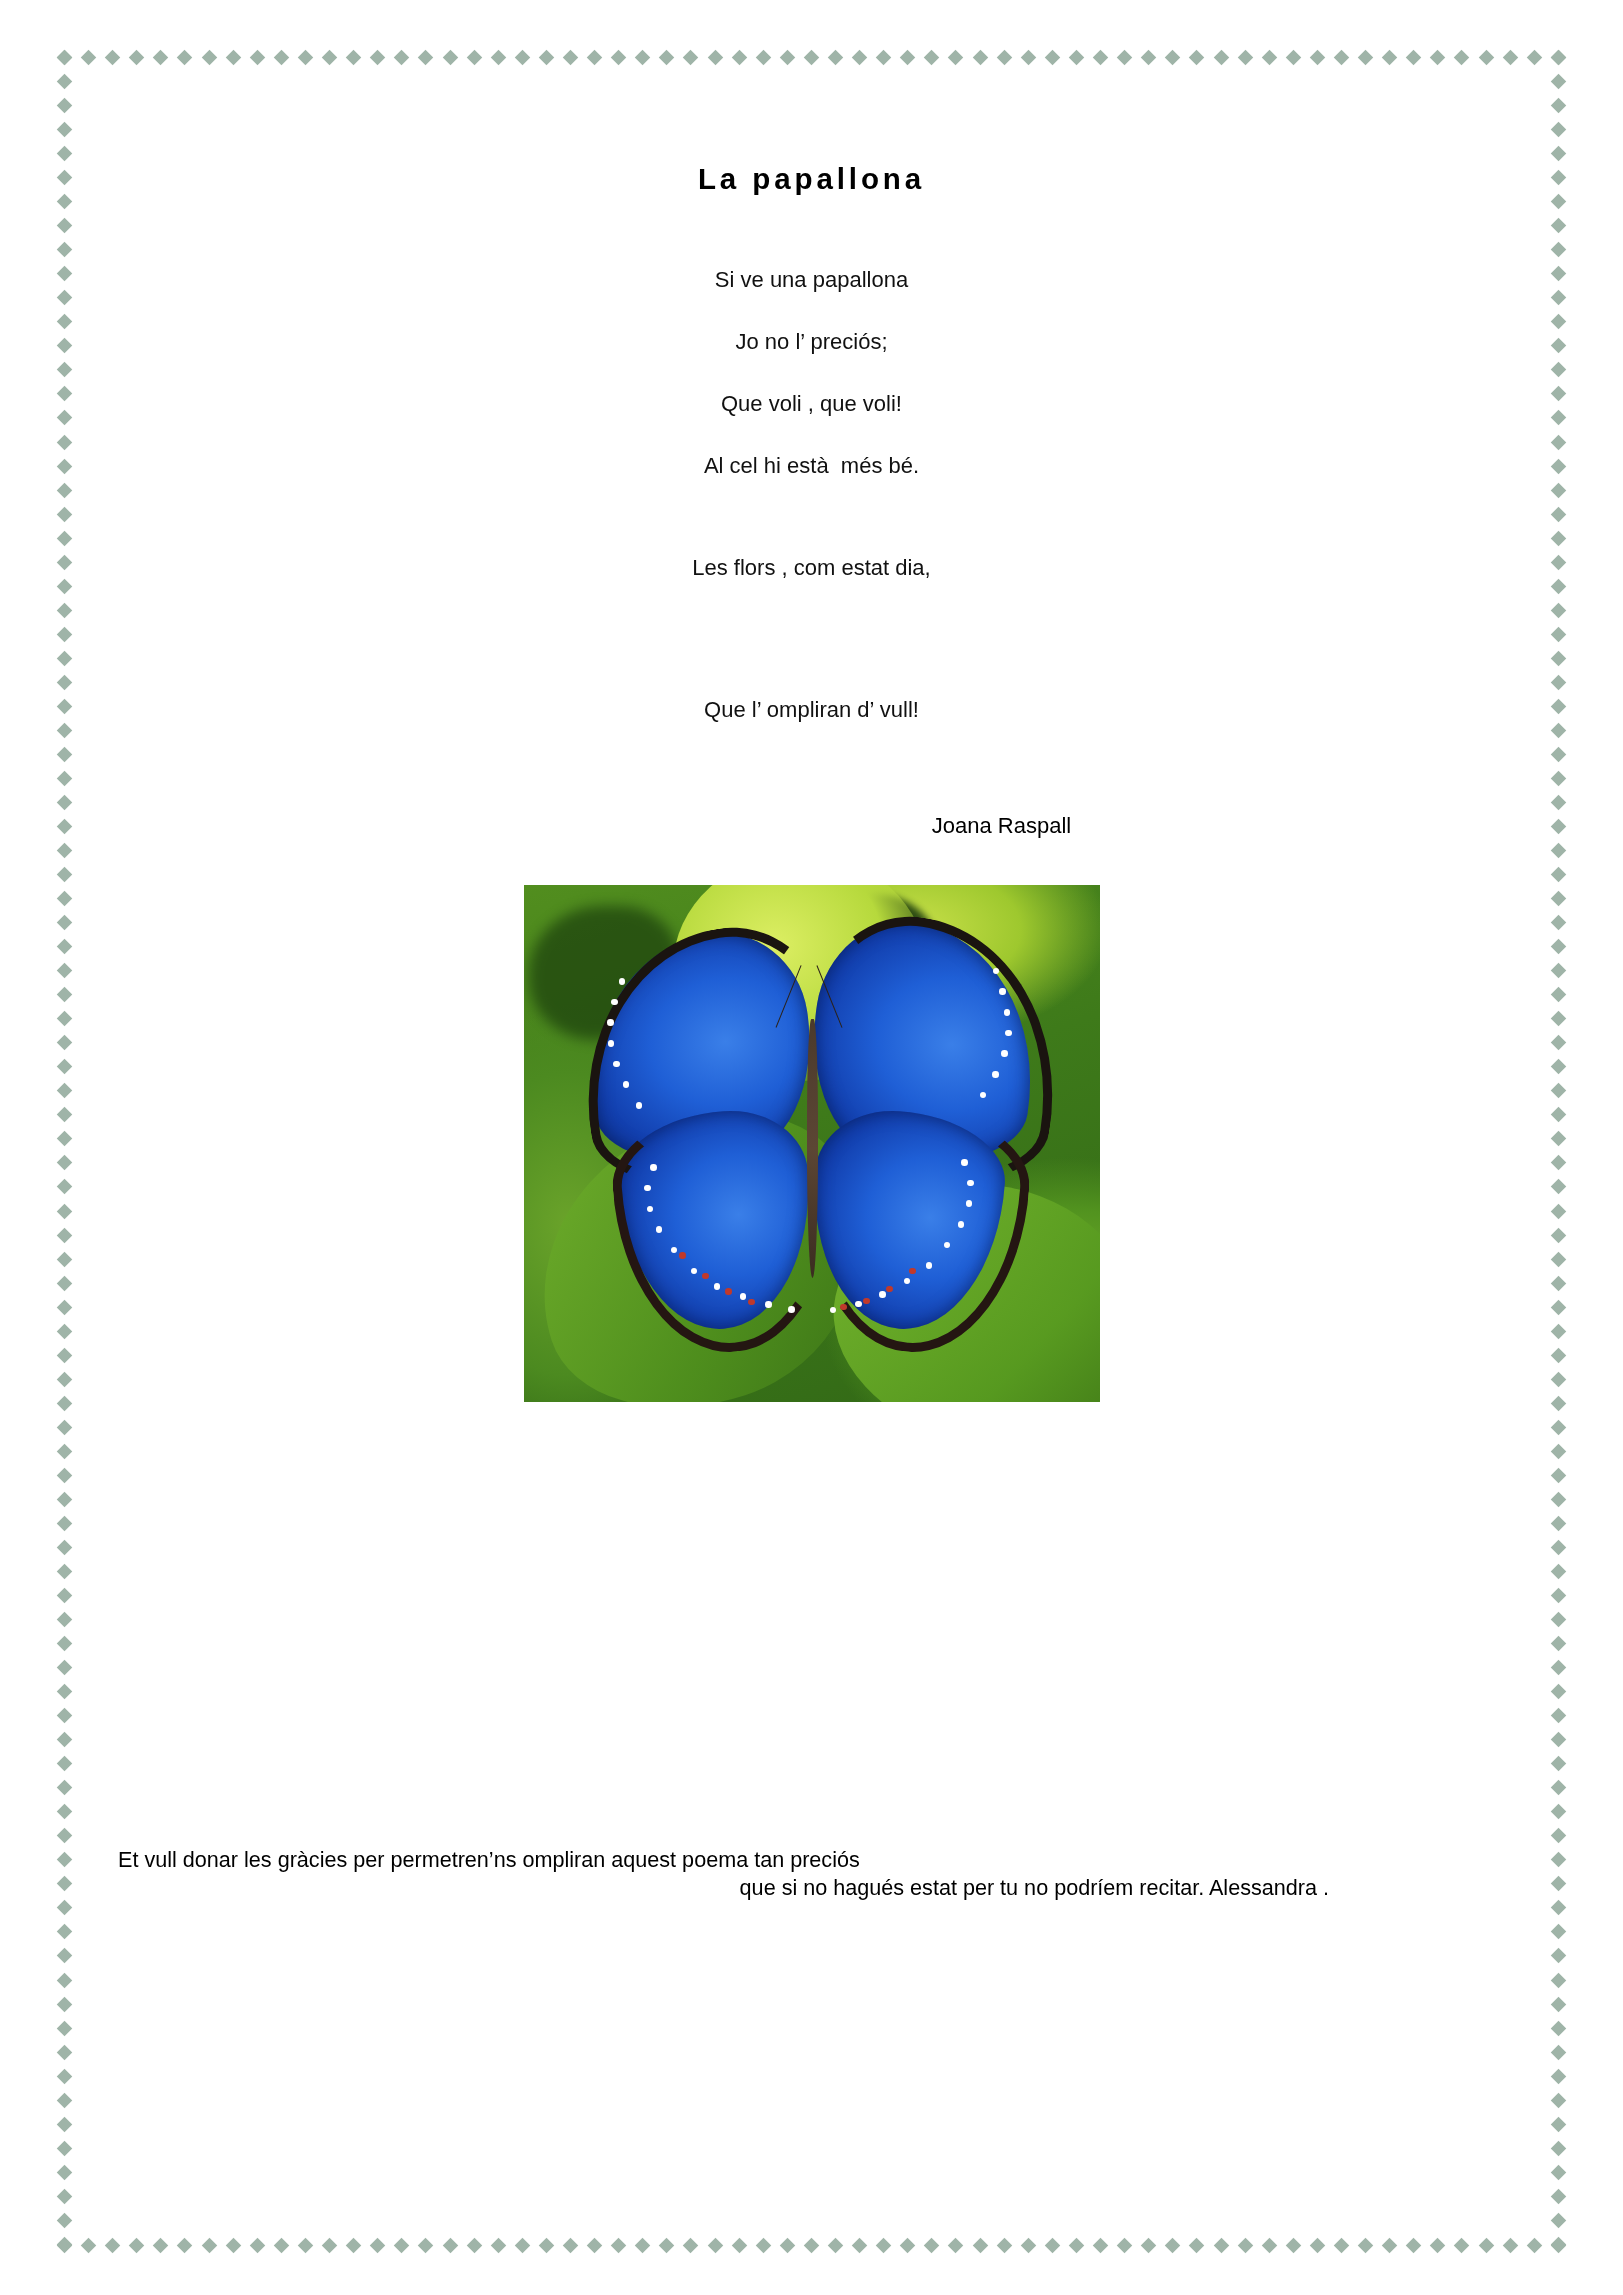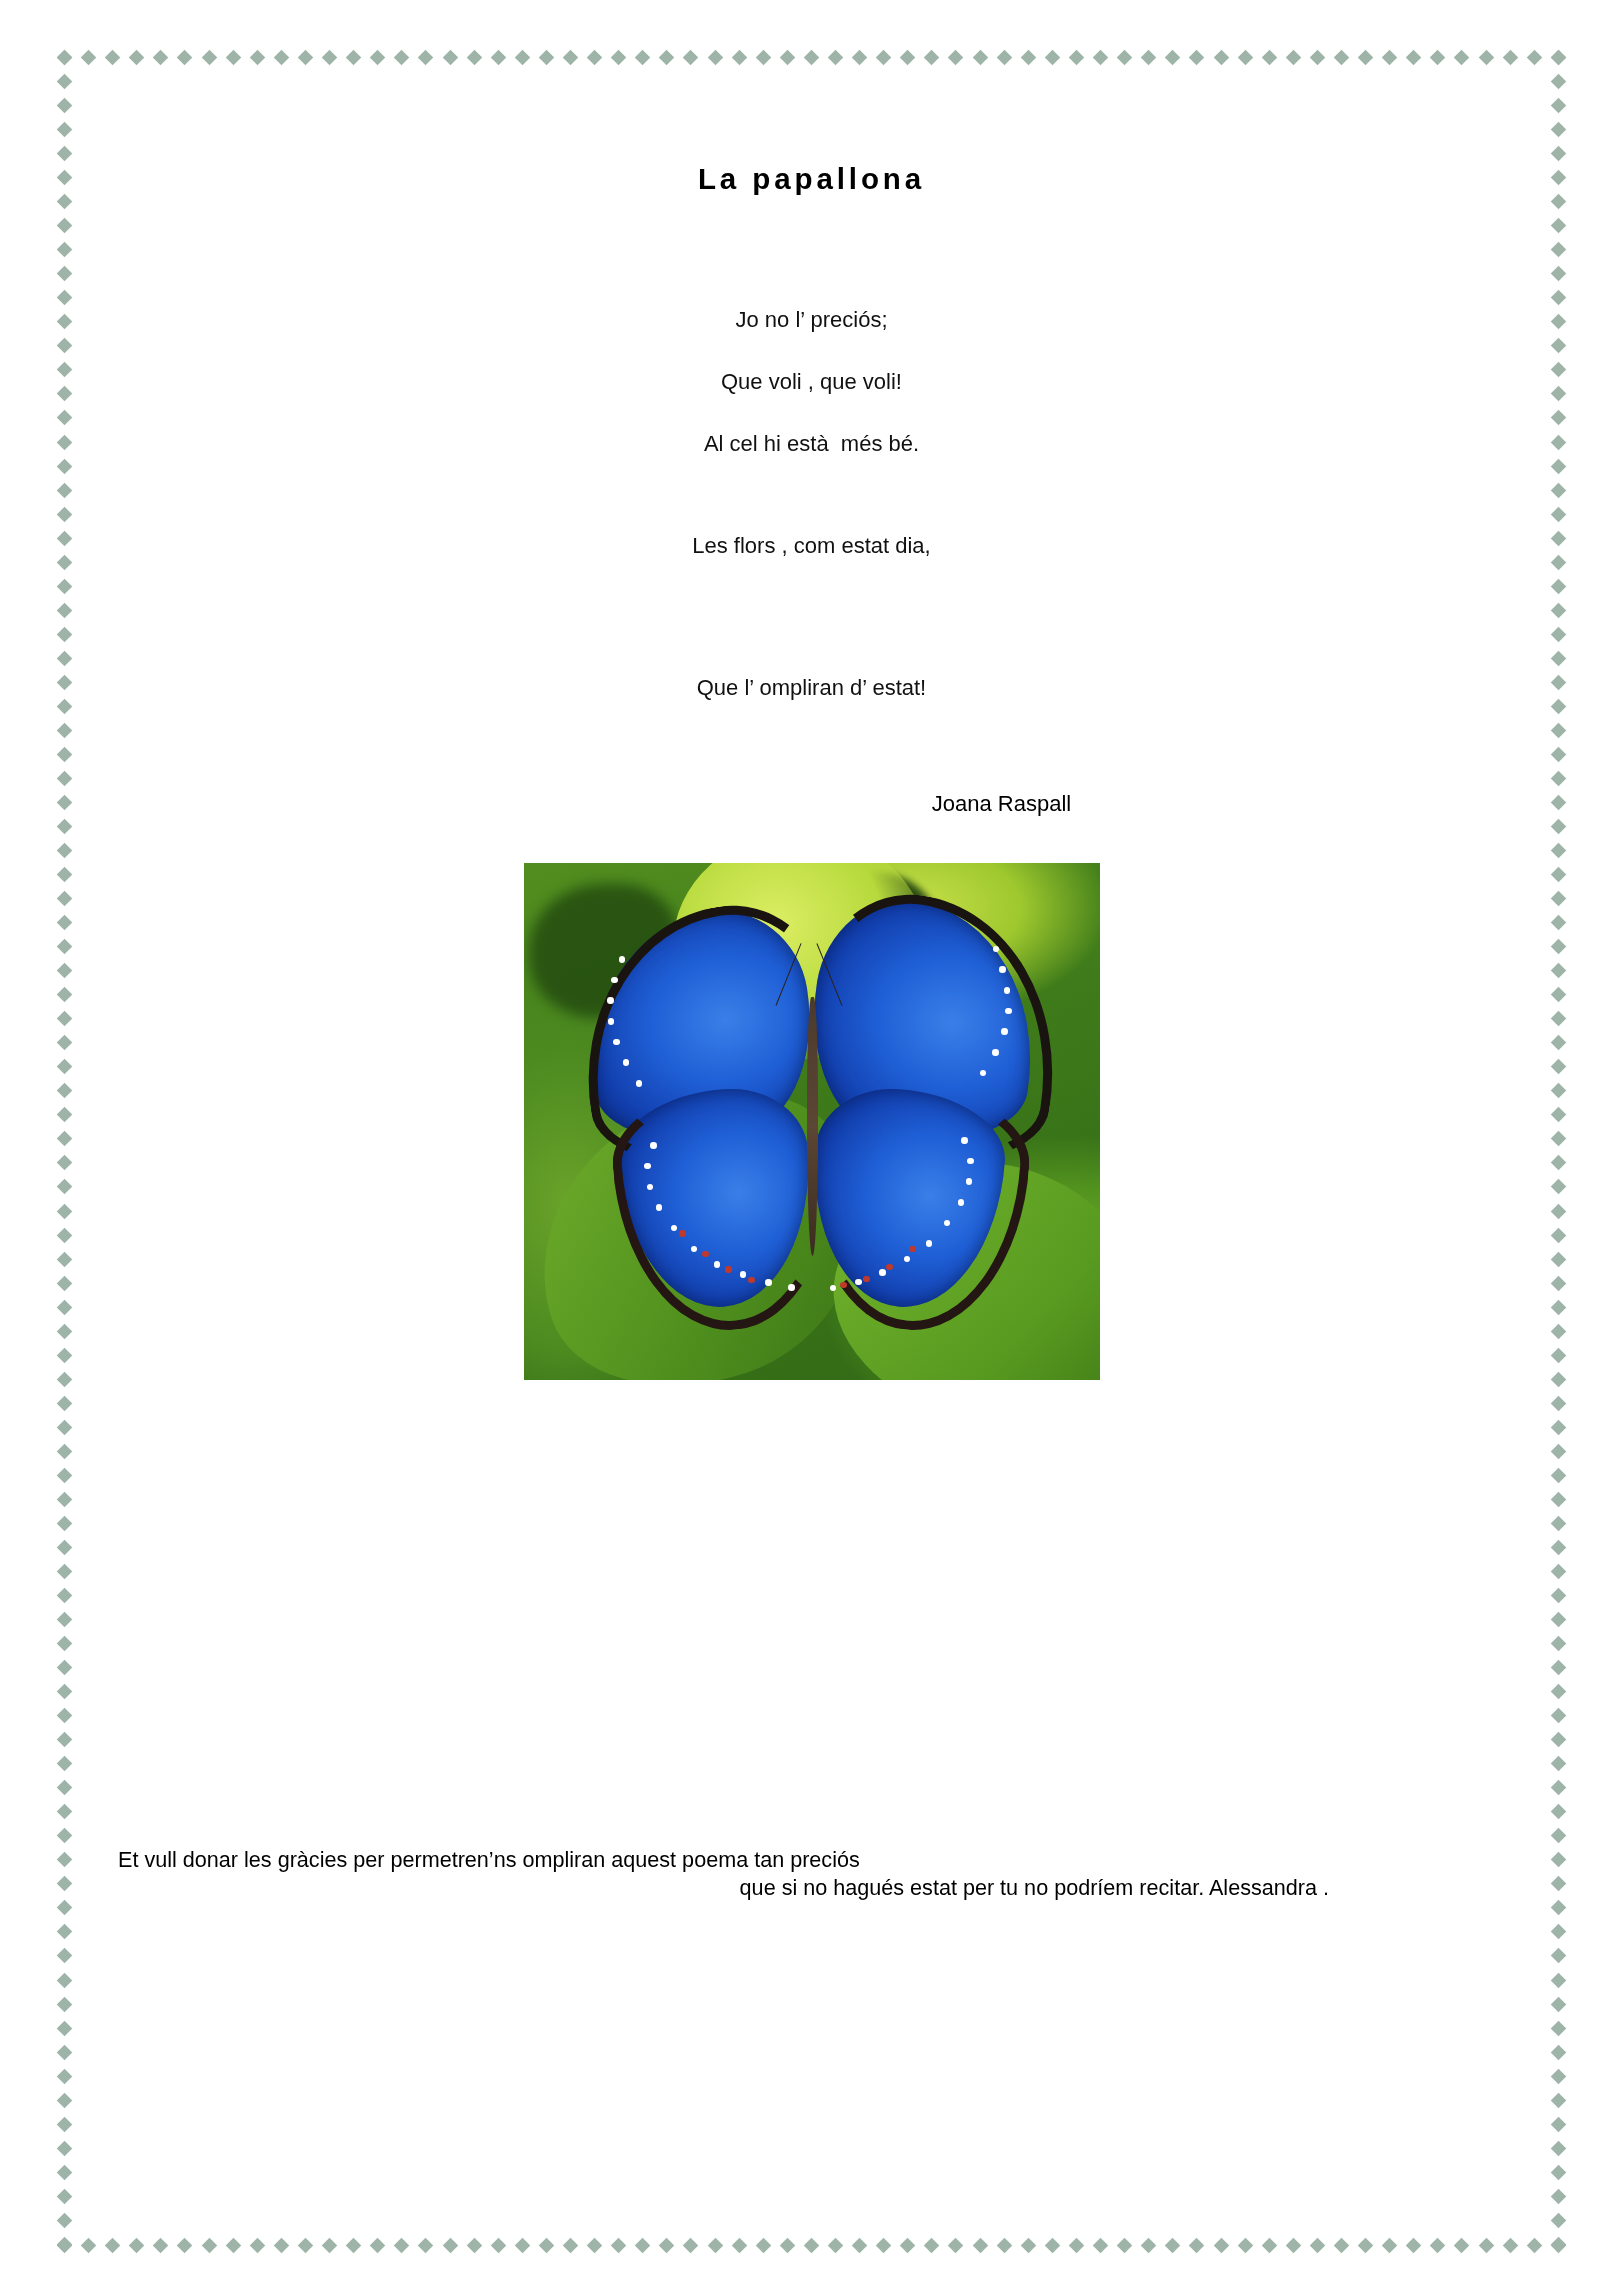--- a/index.html
+++ b/index.html
@@ -590,36 +590,37 @@
       </div>
   </div>
 
   <div class="content">
 
     <div class="poem-title">La papallona</div>
 
     <div class="spacer-after-title"></div>
 
     <div class="stanza">
+      <div class="poem-line">Si ve una papallona</div>
       <div class="line-gap"></div>
       <div class="poem-line">Jo no l’ preciós;</div>
       <div class="line-gap"></div>
       <div class="poem-line">Que voli , que voli!</div>
       <div class="line-gap"></div>
       <div class="poem-line">Al cel hi està  més bé.</div>
     </div>
 
     <div class="stanza-gap"></div>
 
     <div class="stanza">
       <div class="poem-line">Les flors , com estat dia,</div>
       <div class="line-gap"></div>
       <div class="line-gap"></div>
       <div class="line-gap"></div>
-      <div class="poem-line">Que l’ ompliran d’ estat!</div>
+      <div class="poem-line">Que l’ ompliran d’ vull!</div>
     </div>
 
     <div class="author">Joana Raspall</div>
 
     <div class="photo-wrap">
       <div class="photo" title="Fotografia d'una papallona blava sobre fulles verdes">
         <div class="leafA"></div>
         <div class="darkblob2"></div>
         <div class="darkblob"></div>
         <div class="leafD"></div>

